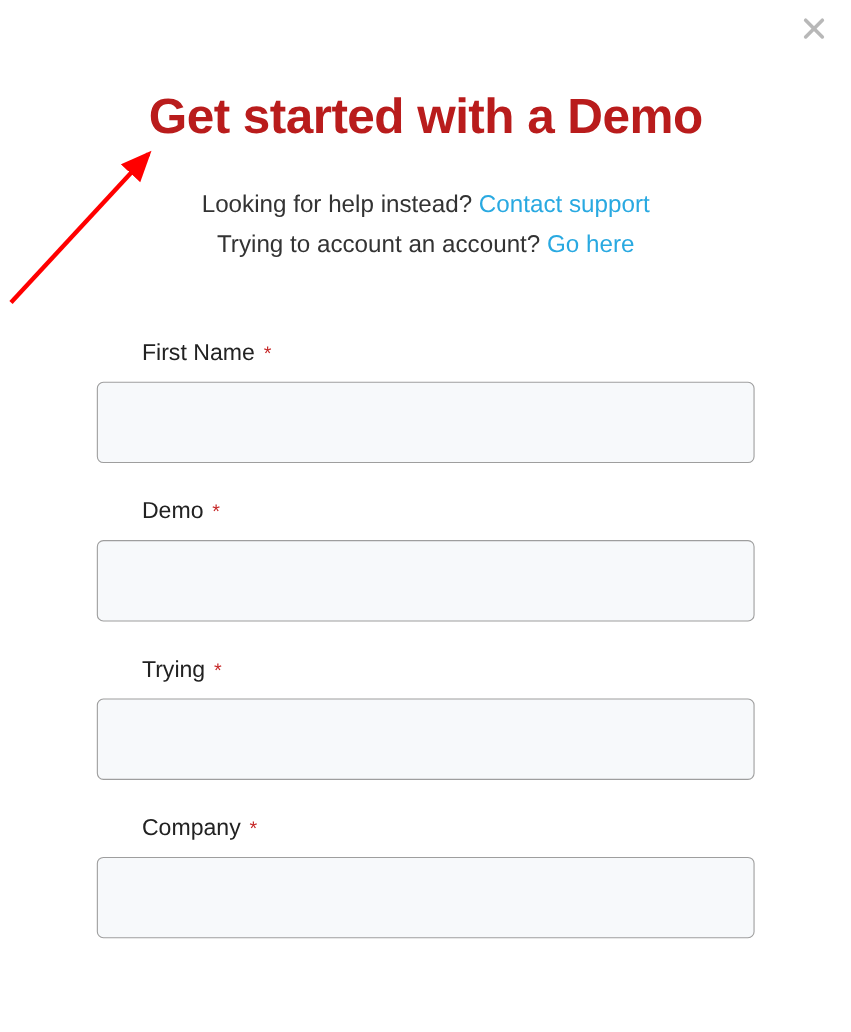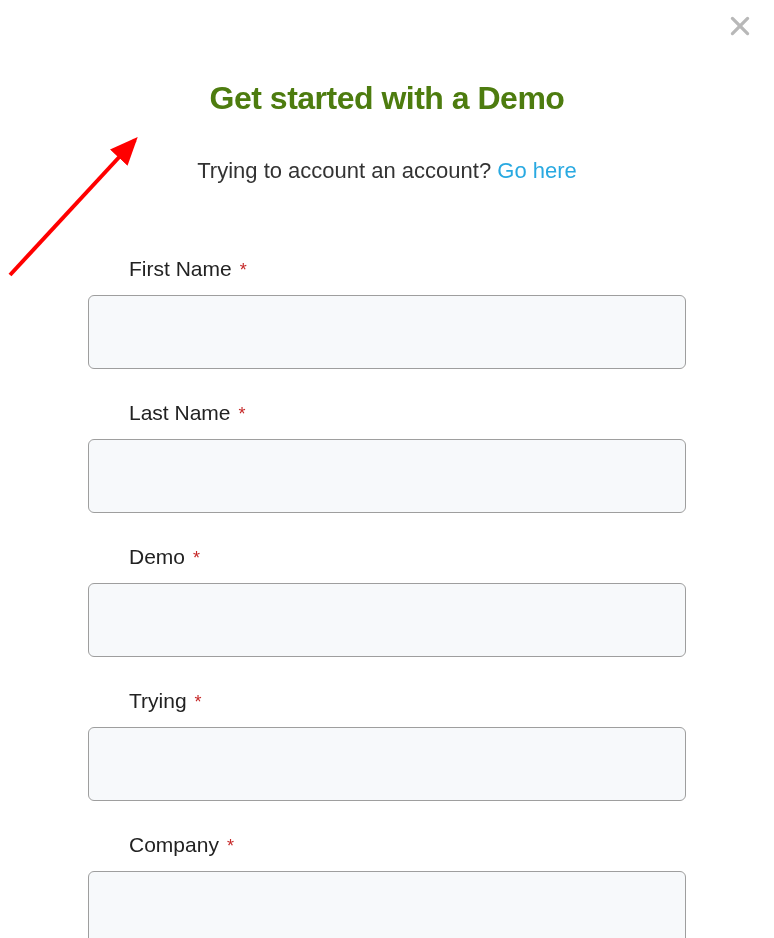--- a/index.html
+++ b/index.html
@@ -28,22 +28,22 @@
       justify-content: center;
     }
     .close-btn svg {
       width: 26px;
       height: 26px;
     }
     .container {
       padding: 80px 88px 0 88px;
     }
     .title {
-      color: #4d7c0f;
-      font-size: 32px;
+      color: #b91c1c;
+      font-size: 45px;
       font-weight: 700;
       text-align: center;
       letter-spacing: -0.5px;
       margin-bottom: 36px;
     }
     .subtitle-block {
       text-align: center;
       margin-bottom: 68px;
     }
     .subtitle-line {
@@ -99,38 +99,35 @@
     <line x1="5" y1="5" x2="19" y2="19"></line>
     <line x1="19" y1="5" x2="5" y2="19"></line>
   </svg>
 </div>
 
 <div class="container">
   <h1 class="title">Get started with a Demo</h1>
 
   <div class="subtitle-block">
     <div class="subtitle-line">
+      <span>Looking for help instead? </span><a href="#">Contact support</a>
+    </div>
+    <div class="subtitle-line">
       <span>Trying to account an account? </span><a href="#">Go here</a>
     </div>
   </div>
 
   <form>
     <div class="form-group">
       <label class="form-label">
         <span>First Name</span><span class="required-star">*</span>
       </label>
       <input type="text" class="form-input" value="" style="">
     </div>
 
-    <div class="form-group">
-      <label class="form-label">
-        <span>Last Name</span><span class="required-star">*</span>
-      </label>
-      <input type="text" class="form-input" value="" style="">
-    </div>
 
     <div class="form-group">
       <label class="form-label">
         <span>Demo</span><span class="required-star">*</span>
       </label>
       <input type="email" class="form-input" value="" style="">
     </div>
 
     <div class="form-group">
       <label class="form-label">

